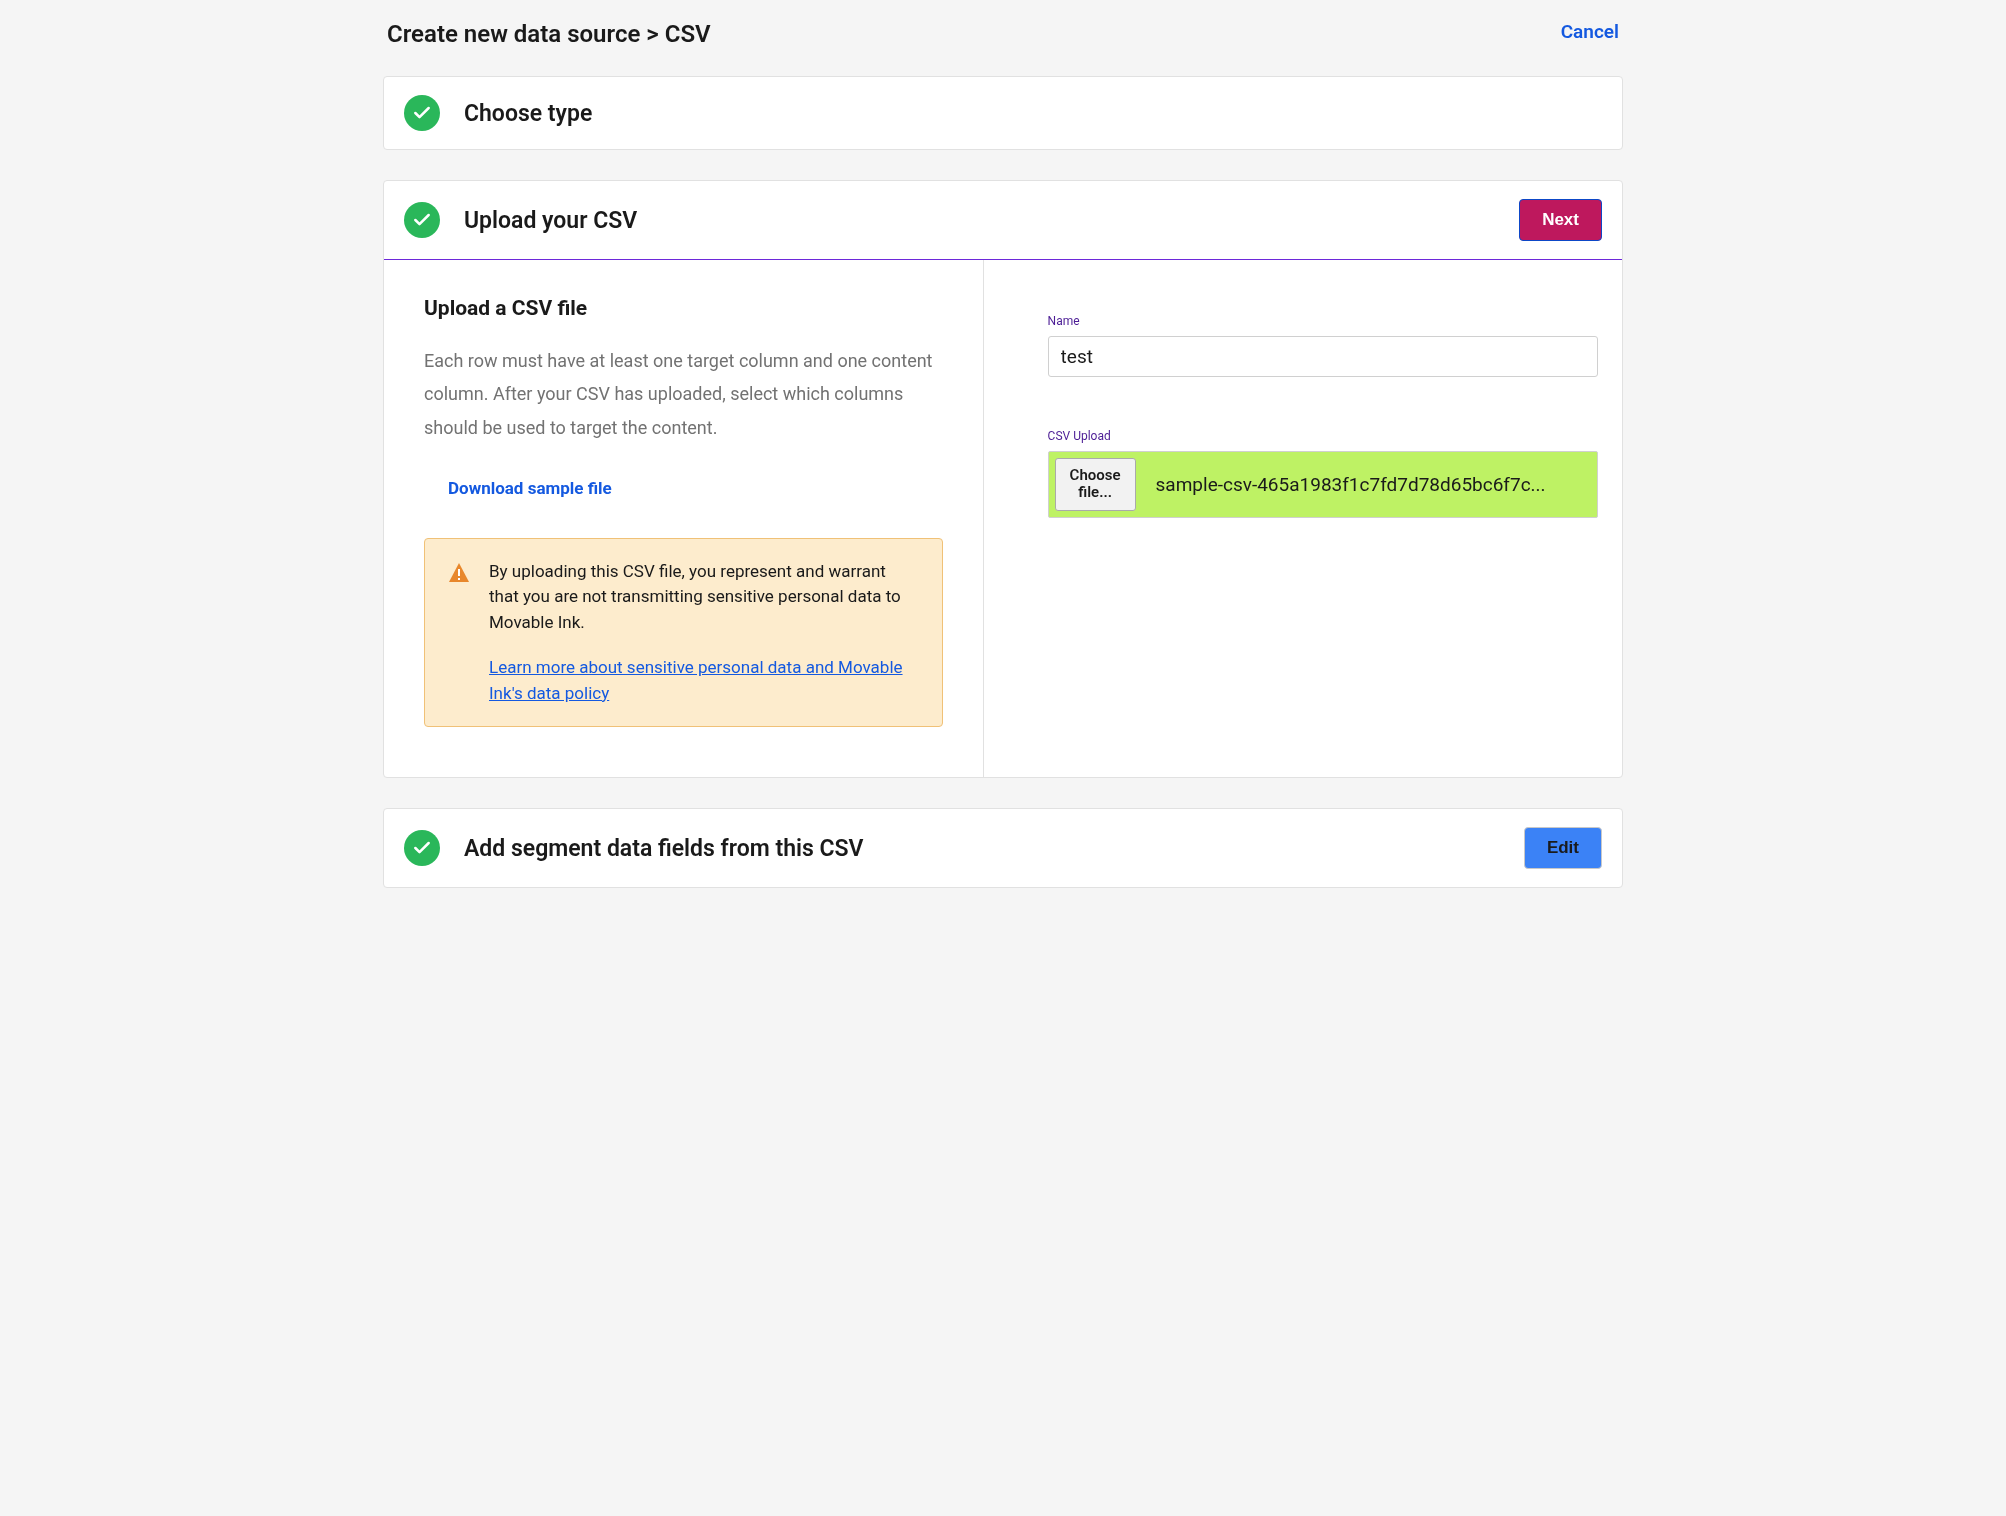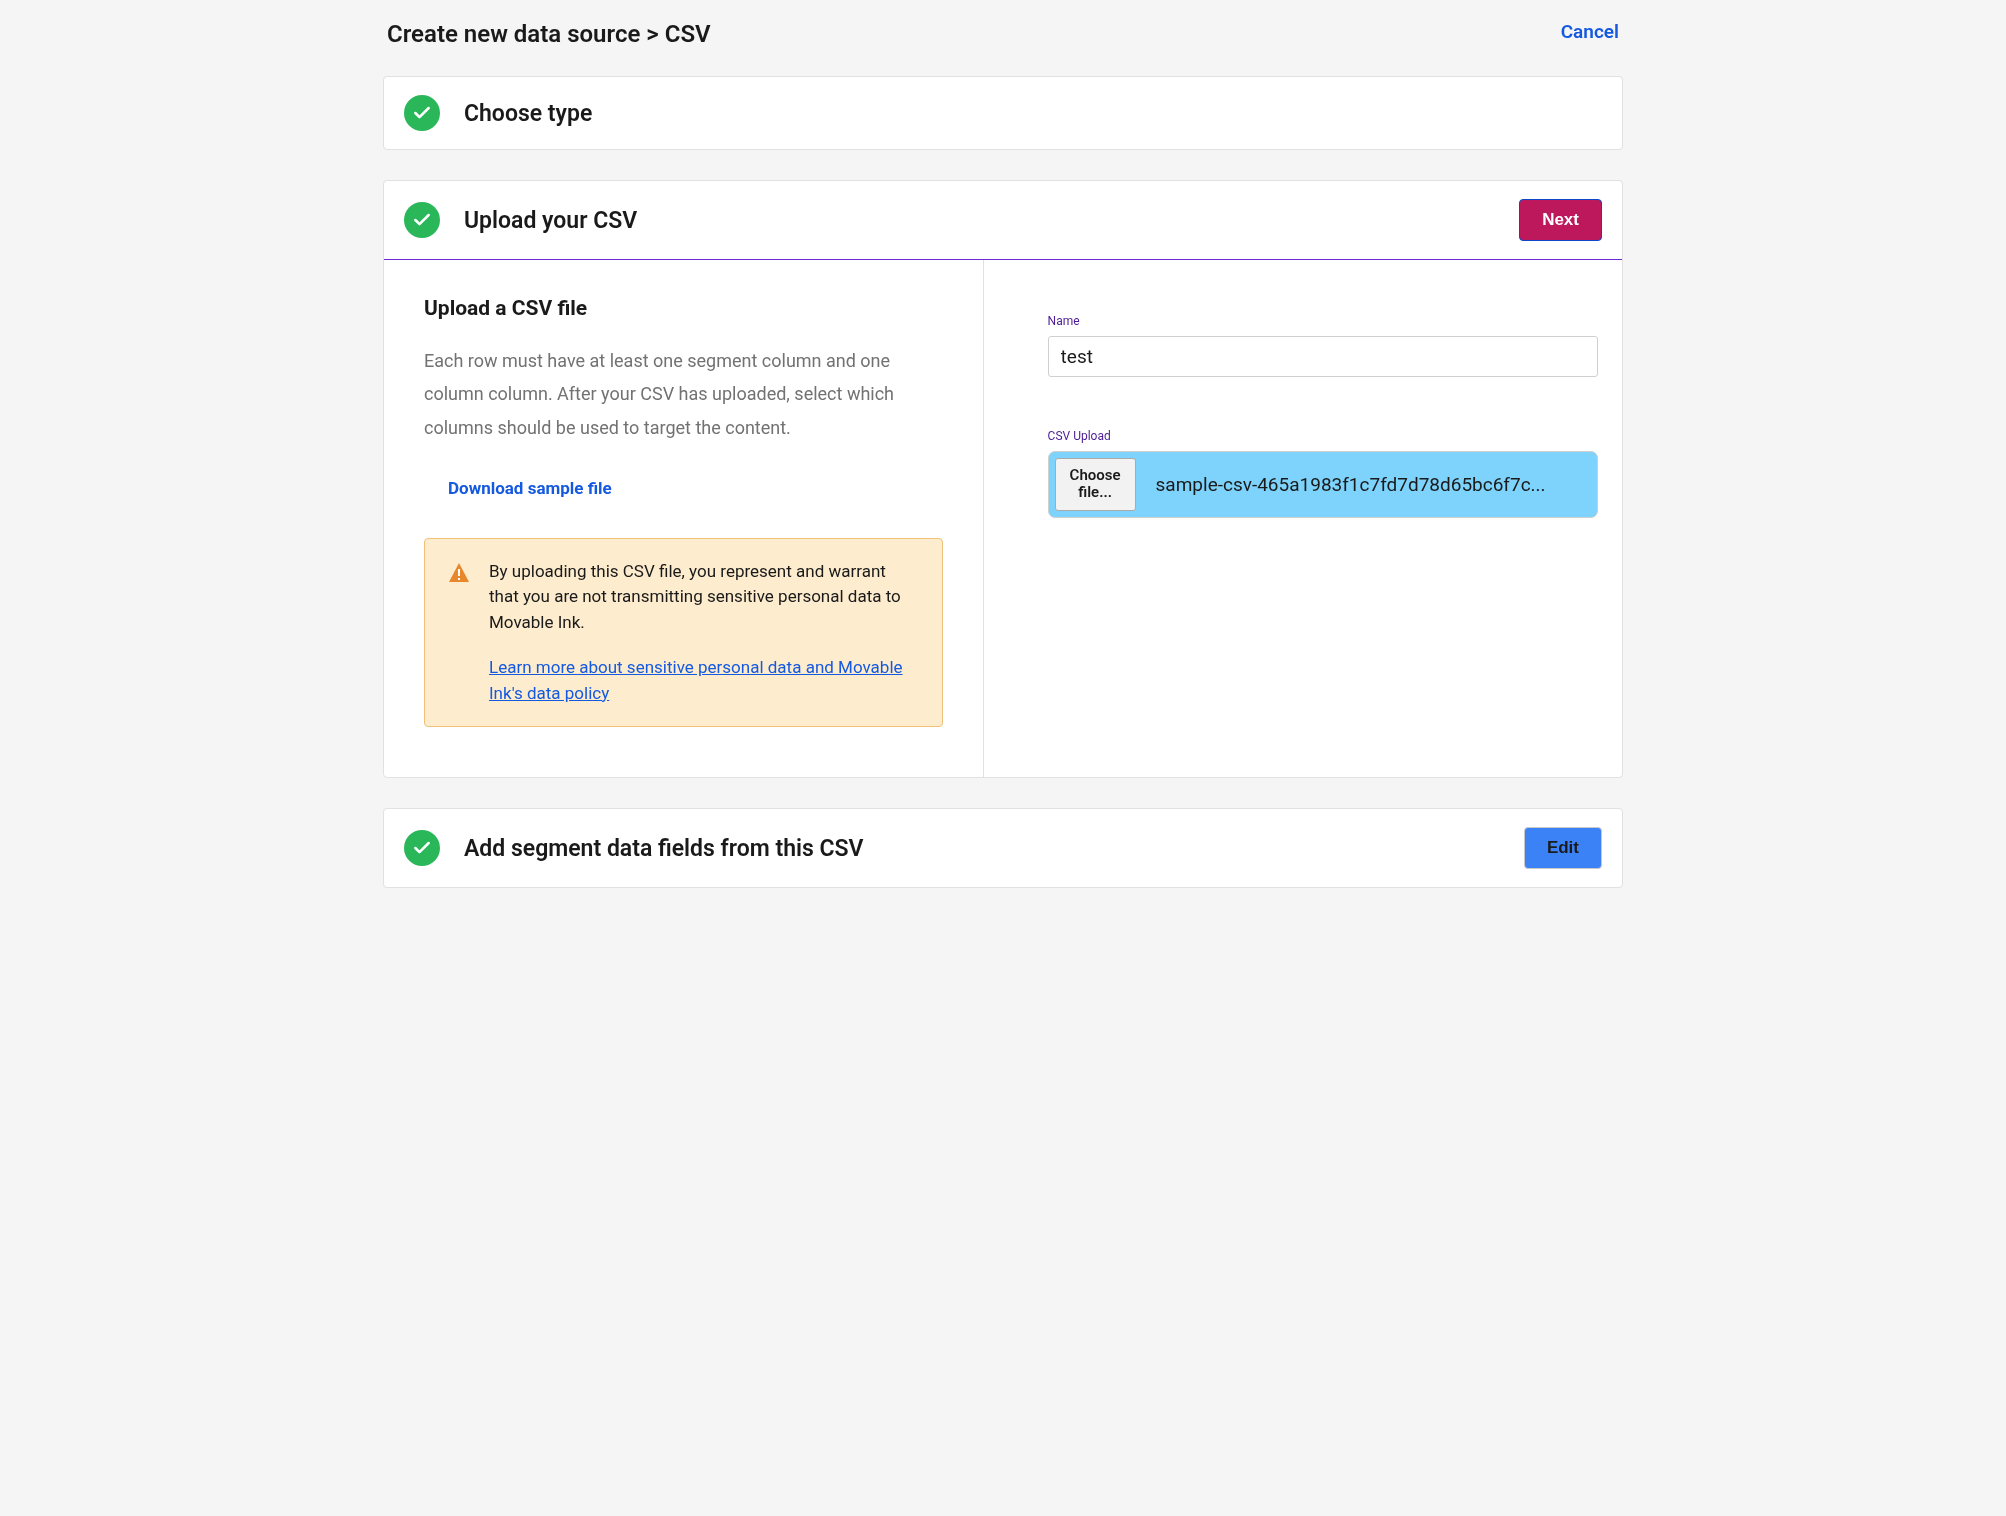--- a/index.html
+++ b/index.html
@@ -164,22 +164,22 @@
       padding: 8px 12px;
       font-size: 19px;
       color: #1a1a1a;
       margin-bottom: 28px;
       font-family: inherit;
     }
     .file-row {
       display: flex;
       align-items: stretch;
       border: 1px solid #d0d0d0;
-      border-radius: 7px;
-      background: #7dd3fc;
+      border-radius: 2px;
+      background: #bef264;
       overflow: hidden;
     }
     .choose-file-btn {
       background: #f2f2f2;
       border: 1px solid #aaa;
       border-radius: 3px;
       padding: 8px 14px;
       font-size: 15px;
       font-weight: 600;
       text-align: center;
@@ -228,21 +228,21 @@
         <svg viewBox="0 0 24 24" fill="none" stroke="#fff" stroke-width="3" stroke-linecap="round" stroke-linejoin="round">
             <polyline points="4 12 9 17 20 6"></polyline>
           </svg>
       </div>
       <div class="card-title">Upload your CSV</div>
       <button class="btn-primary">Next</button>
     </div>
     <div class="card-body">
       <div class="left-panel">
         <div class="section-heading">Upload a CSV file</div>
-        <div class="help-text">Each row must have at least one segment column and one column column. After your CSV has uploaded, select which columns should be used to target the content.</div>
+        <div class="help-text">Each row must have at least one target column and one content column. After your CSV has uploaded, select which columns should be used to target the content.</div>
         <div class="download-link">Download sample file</div>
         <div class="warning-box">
           <div class="warning-icon">
             <svg viewBox="0 0 24 24" fill="#e8872b">
                 <path d="M12 2 L22 21 L2 21 Z"></path>
                 <rect x="11" y="8" width="2" height="7" fill="#fff"></rect>
                 <rect x="11" y="17" width="2" height="2" fill="#fff"></rect>
               </svg>
           </div>
           <div class="warning-content">

